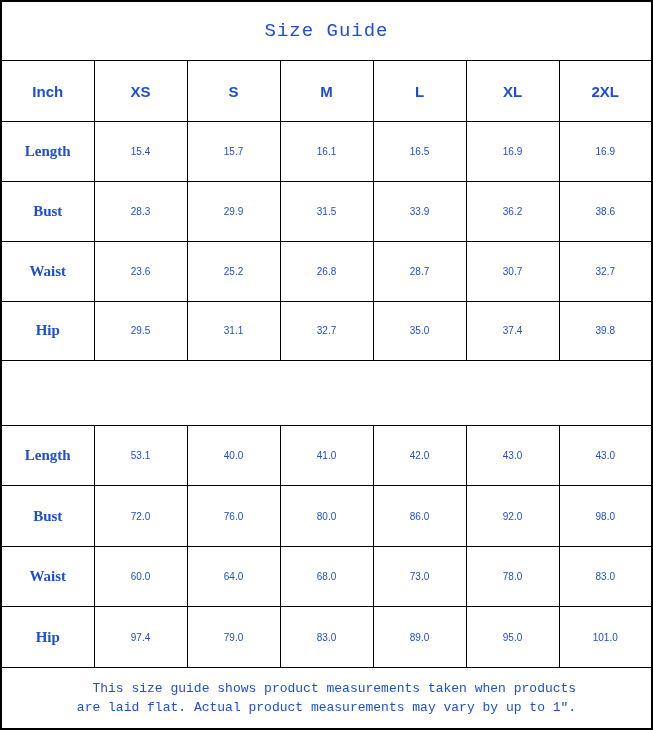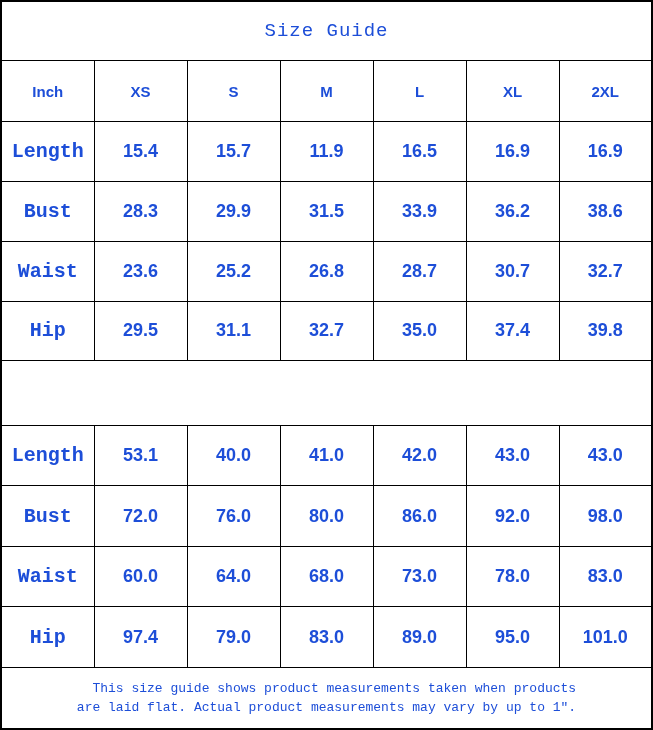--- a/index.html
+++ b/index.html
@@ -36,28 +36,28 @@
     font-weight: 400;
     font-size: 19px;
     letter-spacing: 1px;
   }
   .hdr {
     font-family: "Liberation Sans", sans-serif;
     font-weight: 700;
     font-size: 15px;
   }
   .lbl {
-    font-family: Liberation Mono, monospace;
+    font-family: Liberation Serif, serif;
     font-weight: 700;
-    font-size: 20px;
+    font-size: 15px;
   }
   .val {
     font-family: "Liberation Sans", sans-serif;
-    font-weight: 700;
-    font-size: 18px;
+    font-weight: 400;
+    font-size: 10px;
   }
   .footer-cell {
     font-family: "Liberation Mono", "DejaVu Sans Mono", monospace;
     font-size: 13px;
   }
   .footer-inner {
     display: inline-block;
     text-align: right;
     line-height: 19px;
   }
@@ -97,21 +97,21 @@
       <th class="hdr">M</th>
       <th class="hdr">L</th>
       <th class="hdr">XL</th>
       <th class="hdr">2XL</th>
     </tr>
 
     <tr class="r-data">
       <th class="lbl">Length</th>
       <td class="val">15.4</td>
       <td class="val">15.7</td>
-      <td class="val">11.9</td>
+      <td class="val">16.1</td>
       <td class="val">16.5</td>
       <td class="val">16.9</td>
       <td class="val">16.9</td>
     </tr>
 
     <tr class="r-data2">
       <th class="lbl">Bust</th>
       <td class="val">28.3</td>
       <td class="val">29.9</td>
       <td class="val">31.5</td>

